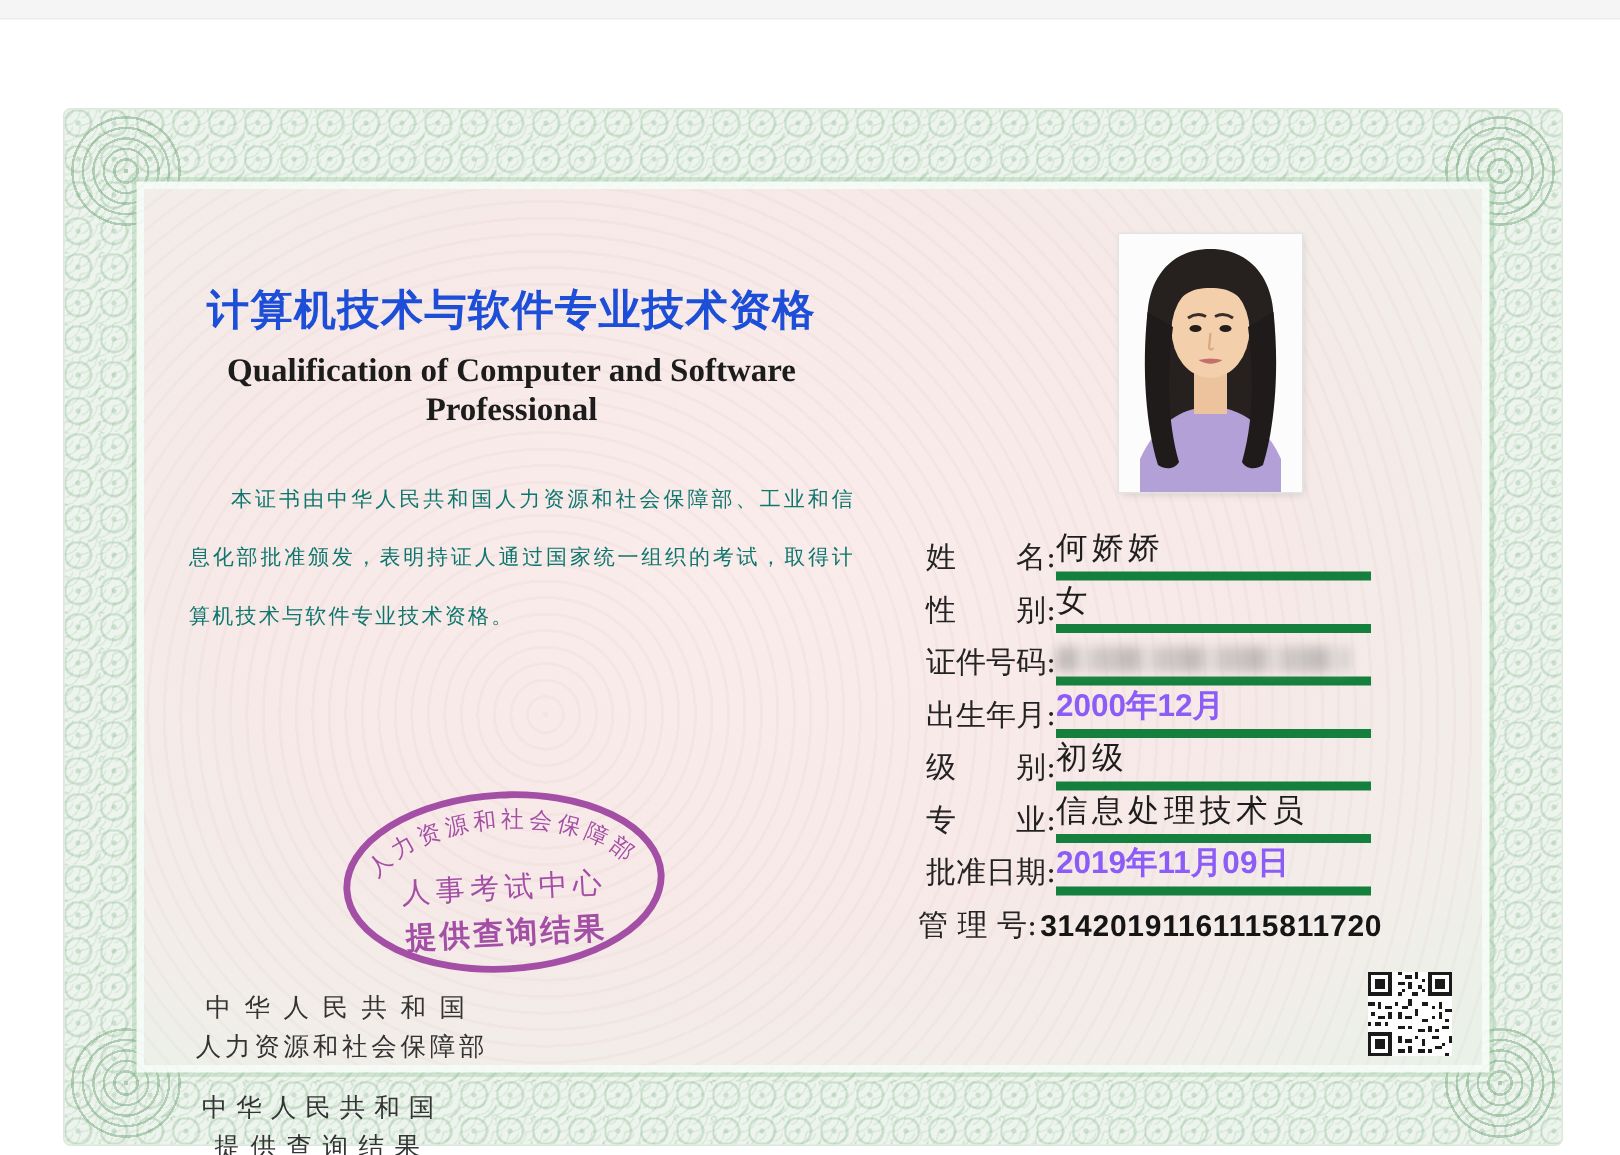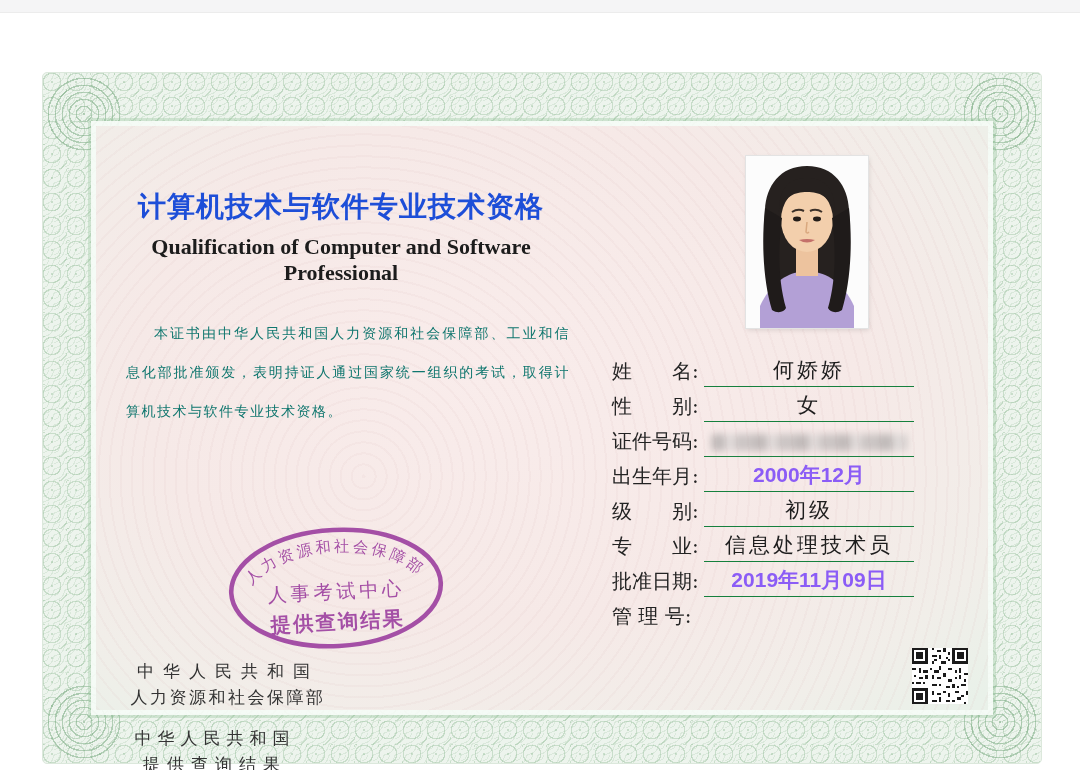--- a/index.html
+++ b/index.html
@@ -51,22 +51,22 @@
 
   
   .photo { position:absolute; left:704px; top:84px; width:122px; height:172px;
            box-shadow:0 0 0 1px #e3e3e3, 1px 2px 5px rgba(0,0,0,.12); background:#fcfcfc; }
   .photo svg { display:block; width:100%; height:100%; }
 
   
   .fields { position:absolute; left:570px; top:280px; width:302px; }
   .frow { display:flex; align-items:flex-end; height:35px; }
   .flabel { width:92px; font-family:"DejaVu Serif", serif; font-size:20px;
-            color:#232323; white-space:nowrap; padding-bottom:2px; }
-  .fline { flex:1; text-align:center; border-bottom:1px solid #15803d; padding-bottom:2px;
+            color:#232323; white-space:nowrap; padding-bottom:2px;text-align:right; }
+  .fline { flex:1; border-bottom:6px solid #15803d; padding-bottom:2px;
            min-height:24px; }
   .fline.noline { border-bottom:none; text-align:left; padding-left:2px; }
   .v-script { font-family:"DejaVu Serif", serif; font-size:21px; letter-spacing:3px; color:#1d1d1d; }
   .v-print  { font-family:"Liberation Sans", sans-serif; font-weight:700; font-size:21px; color:#8b5cf6; }
   .v-num    { font-family:"Liberation Sans", sans-serif; font-weight:700; font-size:20px;
               letter-spacing:.5px; color:#151515; }
   .masked-bar { display:inline-block; width:196px; height:17px; border-radius:3px;
     background:repeating-linear-gradient(90deg,#8f8f8f 0 14px,#cdcdcd 14px 24px,#a3a3a3 24px 42px);
     filter:blur(3.5px); opacity:.5; vertical-align:middle; }
 
@@ -159,20 +159,21 @@
       <div class="frow">
         <span class="flabel">专　　业:</span>
         <span class="fline"><span class="v-script">信息处理技术员</span></span>
       </div>
       <div class="frow">
         <span class="flabel">批准日期:</span>
         <span class="fline"><span class="v-print">2019年11月09日</span></span>
       </div>
       <div class="frow">
         <span class="flabel">管 理 号:</span>
+        <span class="fline noline"><span class="v-num">31420191161115811720</span></span>
       </div>
     </div>
 
     <svg class="stamp" viewBox="0 0 220 132">
       <ellipse cx="110" cy="66" rx="103" ry="57"></ellipse>
       <path id="stamp-arc" d="M 18 82 A 92 52 0 0 1 202 82" fill="none"></path>
       <text class="s-arc"><textPath href="#stamp-arc" startOffset="50%" text-anchor="middle">人力资源和社会保障部</textPath></text>
       <text class="s-mid" x="110" y="76" text-anchor="middle">人事考试中心</text>
       <text class="s-bot" x="110" y="106" text-anchor="middle">提供查询结果</text>
     </svg>

